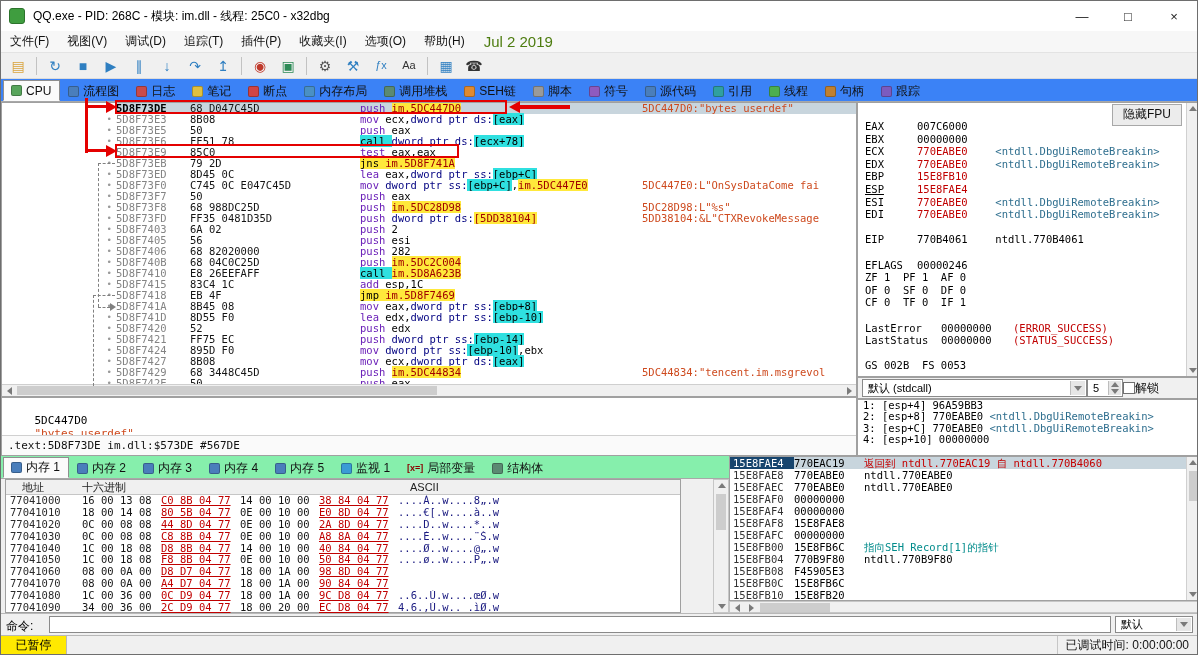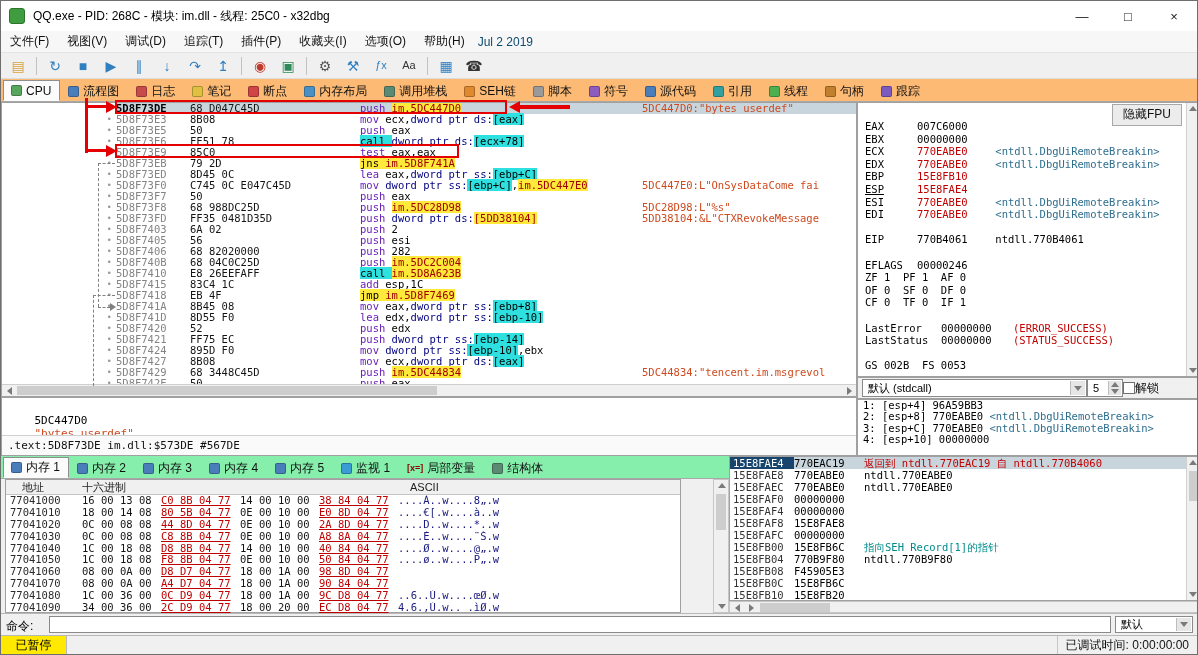--- a/index.html
+++ b/index.html
@@ -9,30 +9,30 @@
   
   .titlebar { position:absolute; left:0; top:0; width:1196px; height:30px; background:#ffffff; display:flex; align-items:center; }
   .appicon { width:16px; height:16px; margin:0 8px 0 8px; background:#3f9d3f; border:1px solid #2c732c; border-radius:3px; }
   .title-text { font-size:12px; color:#000; }
   .winbtns { margin-left:auto; display:flex; height:30px; }
   .winbtn { width:46px; height:30px; display:flex; align-items:center; justify-content:center; font-size:13px; color:#222; }
 
   
   .menubar { position:absolute; left:0; top:30px; width:1196px; height:22px; background:#f7f7f7; display:flex; align-items:center; border-bottom:1px solid #e3e3e3; }
   .menu-item { padding:3px 9px; font-size:12px; color:#111;}
-  .menu-date { margin-left:4px; font-size:12px; color:#0c4a6e; }
+  .menu-date { margin-left:10px; font-size:15px; color:#4d7c0f; }
 
   
   .toolbar { position:absolute; left:0; top:52px; width:1196px; height:26px; background:#f0f0f0; display:flex; align-items:center; padding-left:3px; border-bottom:1px solid #dcdcdc;}
   .tb-btn { width:26px; height:22px; display:flex; align-items:center; justify-content:center; margin:0 1px; border:1px solid transparent; }
   .tb-glyph { font-size:14px; line-height:1; }
   .tb-sep { width:1px; height:18px; background:#c2c2c2; margin:0 4px; }
 
   
-  .tabstrip { position:absolute; left:0; top:78px; width:1196px; height:23px; background:#fdba74; display:flex; align-items:flex-end; border-bottom:1px solid #a8a8a8; padding-left:2px; }
+  .tabstrip { position:absolute; left:0; top:78px; width:1196px; height:23px; background:#3b82f6; display:flex; align-items:flex-end; border-bottom:1px solid #a8a8a8; padding-left:2px; }
   .tab { display:flex; align-items:center; gap:4px; padding:3px 8px 3px 7px; font-size:12px; color:#111; border:1px solid transparent; border-bottom:none; height:21px; }
   .tab.active { background:#fbfbfb; border:1px solid #8f8f8f; border-bottom:1px solid #fbfbfb; }
   .tabicon { width:11px; height:11px; border-radius:2px; display:inline-block; flex:none; border:1px solid rgba(0,0,0,.25); }
   .tabicon-text { font-size:9px; font-weight:bold; }
 
   
   .pane { position:absolute; background:#fff; border:1px solid #a0a0a0; }
 
   
   #disasm { left:0; top:101px; width:856px; height:295px; }

